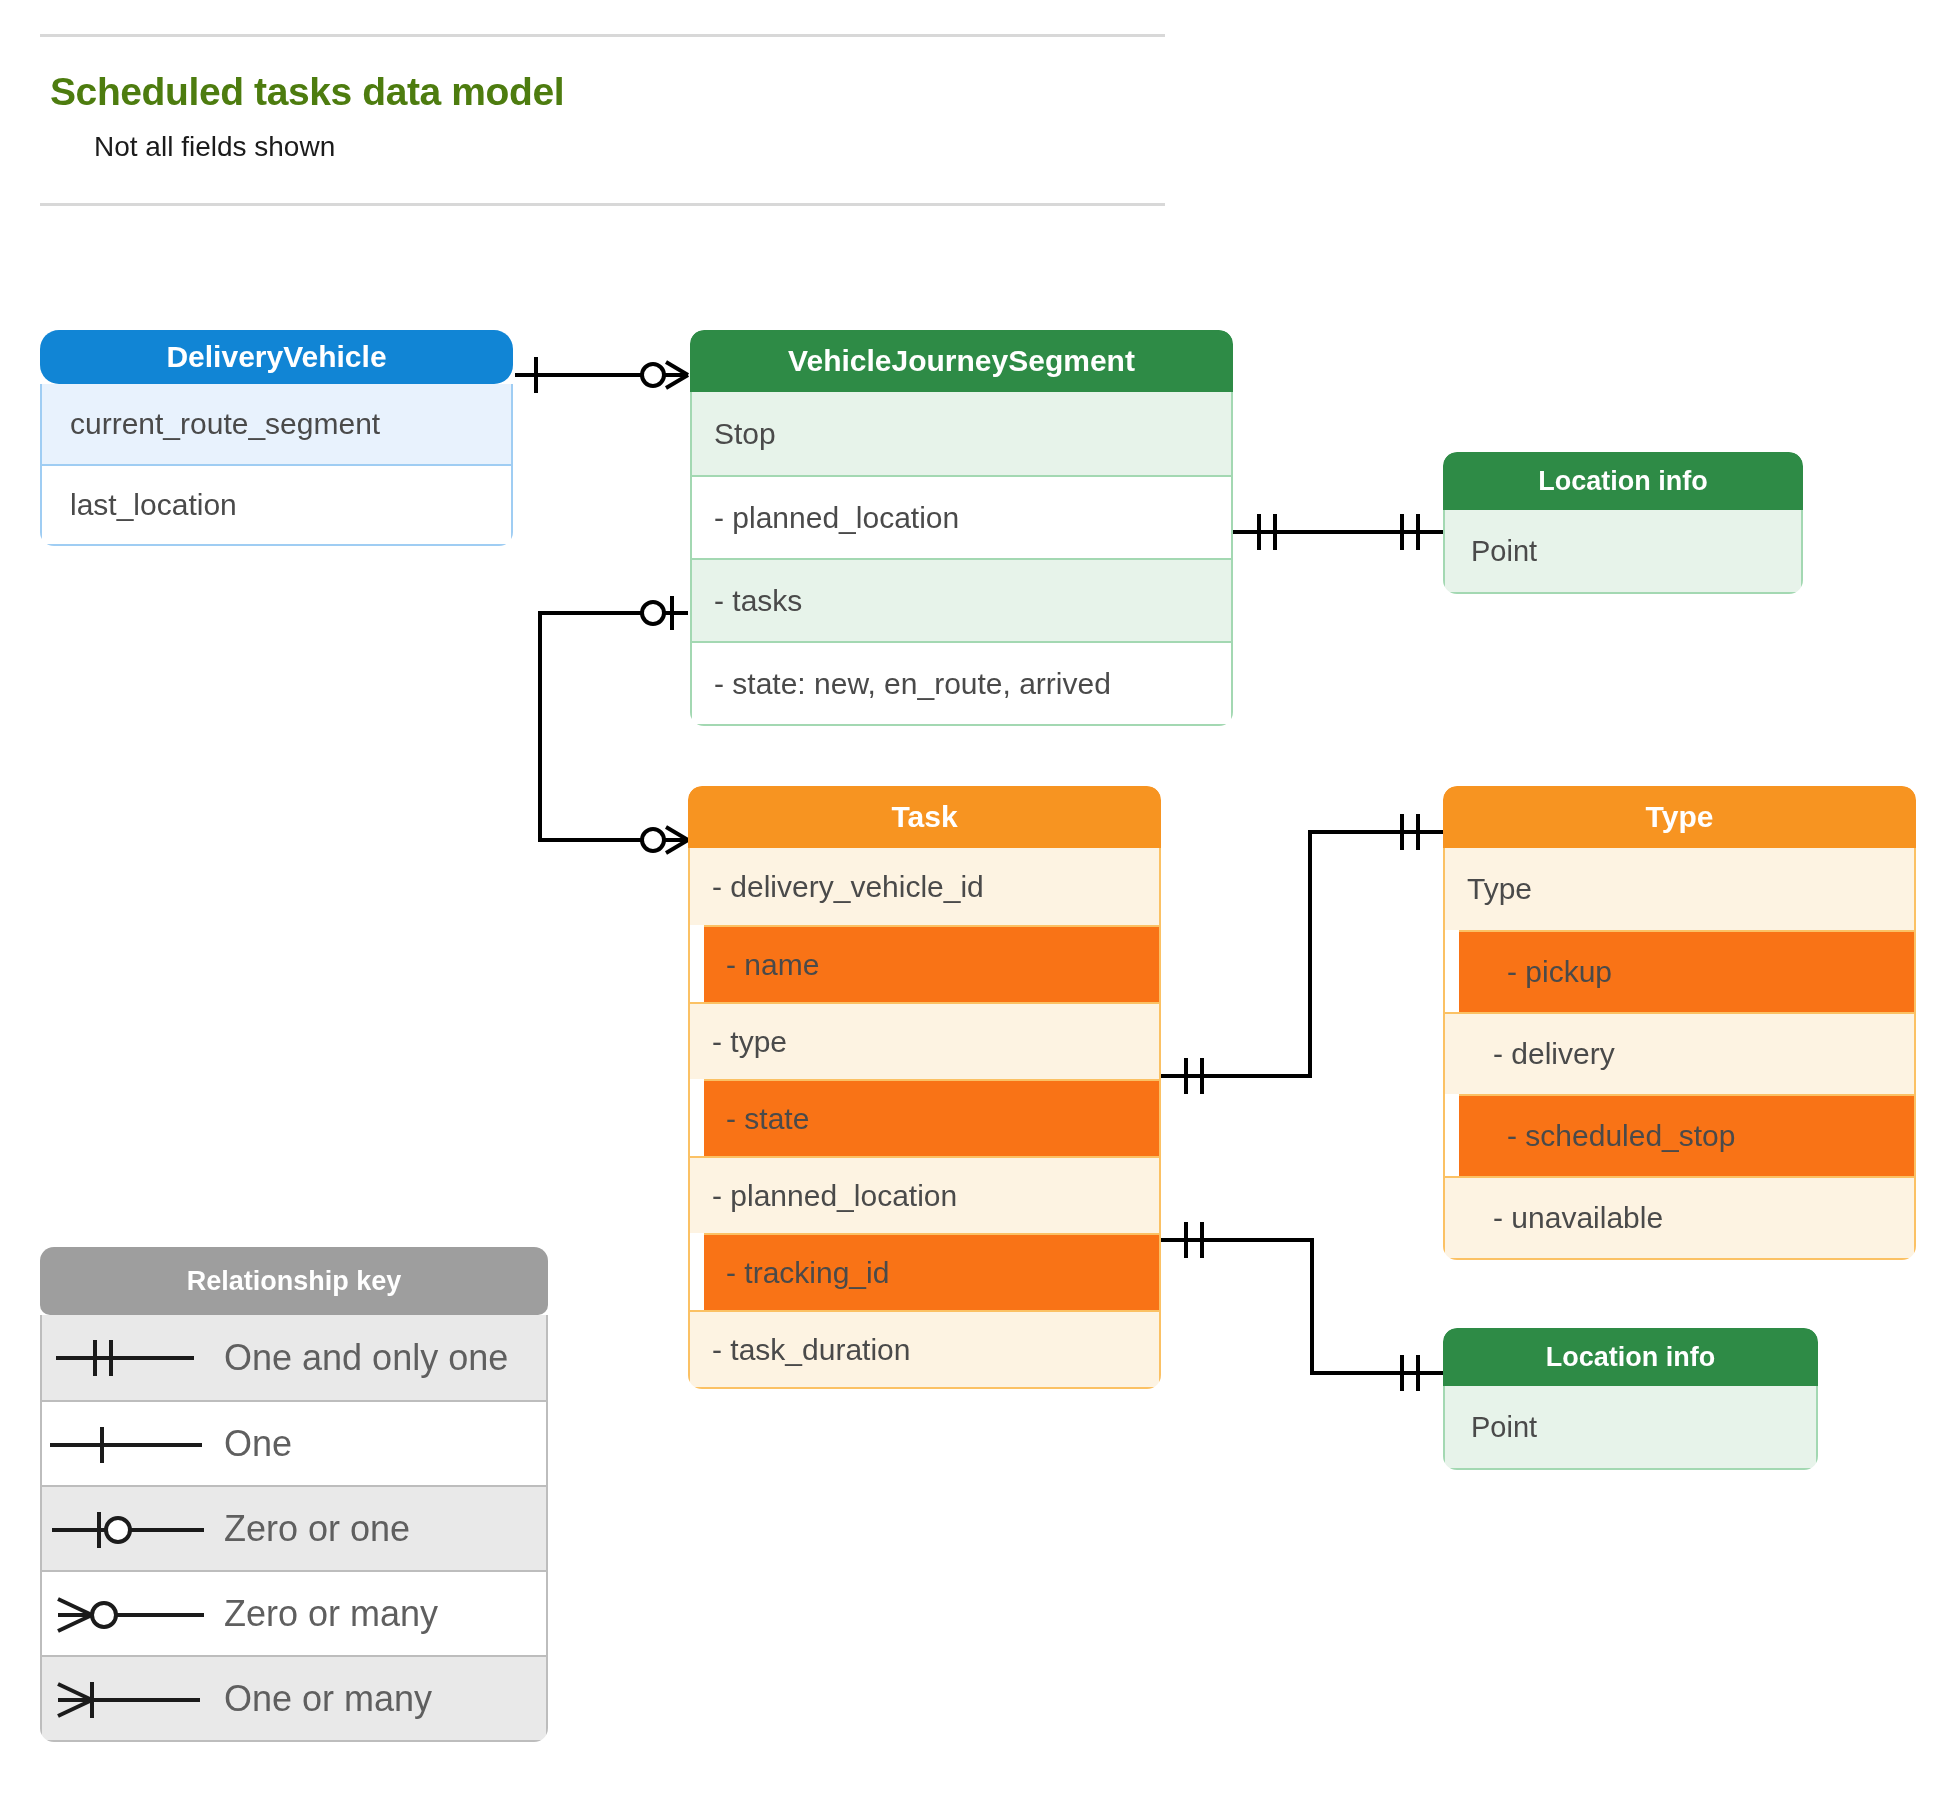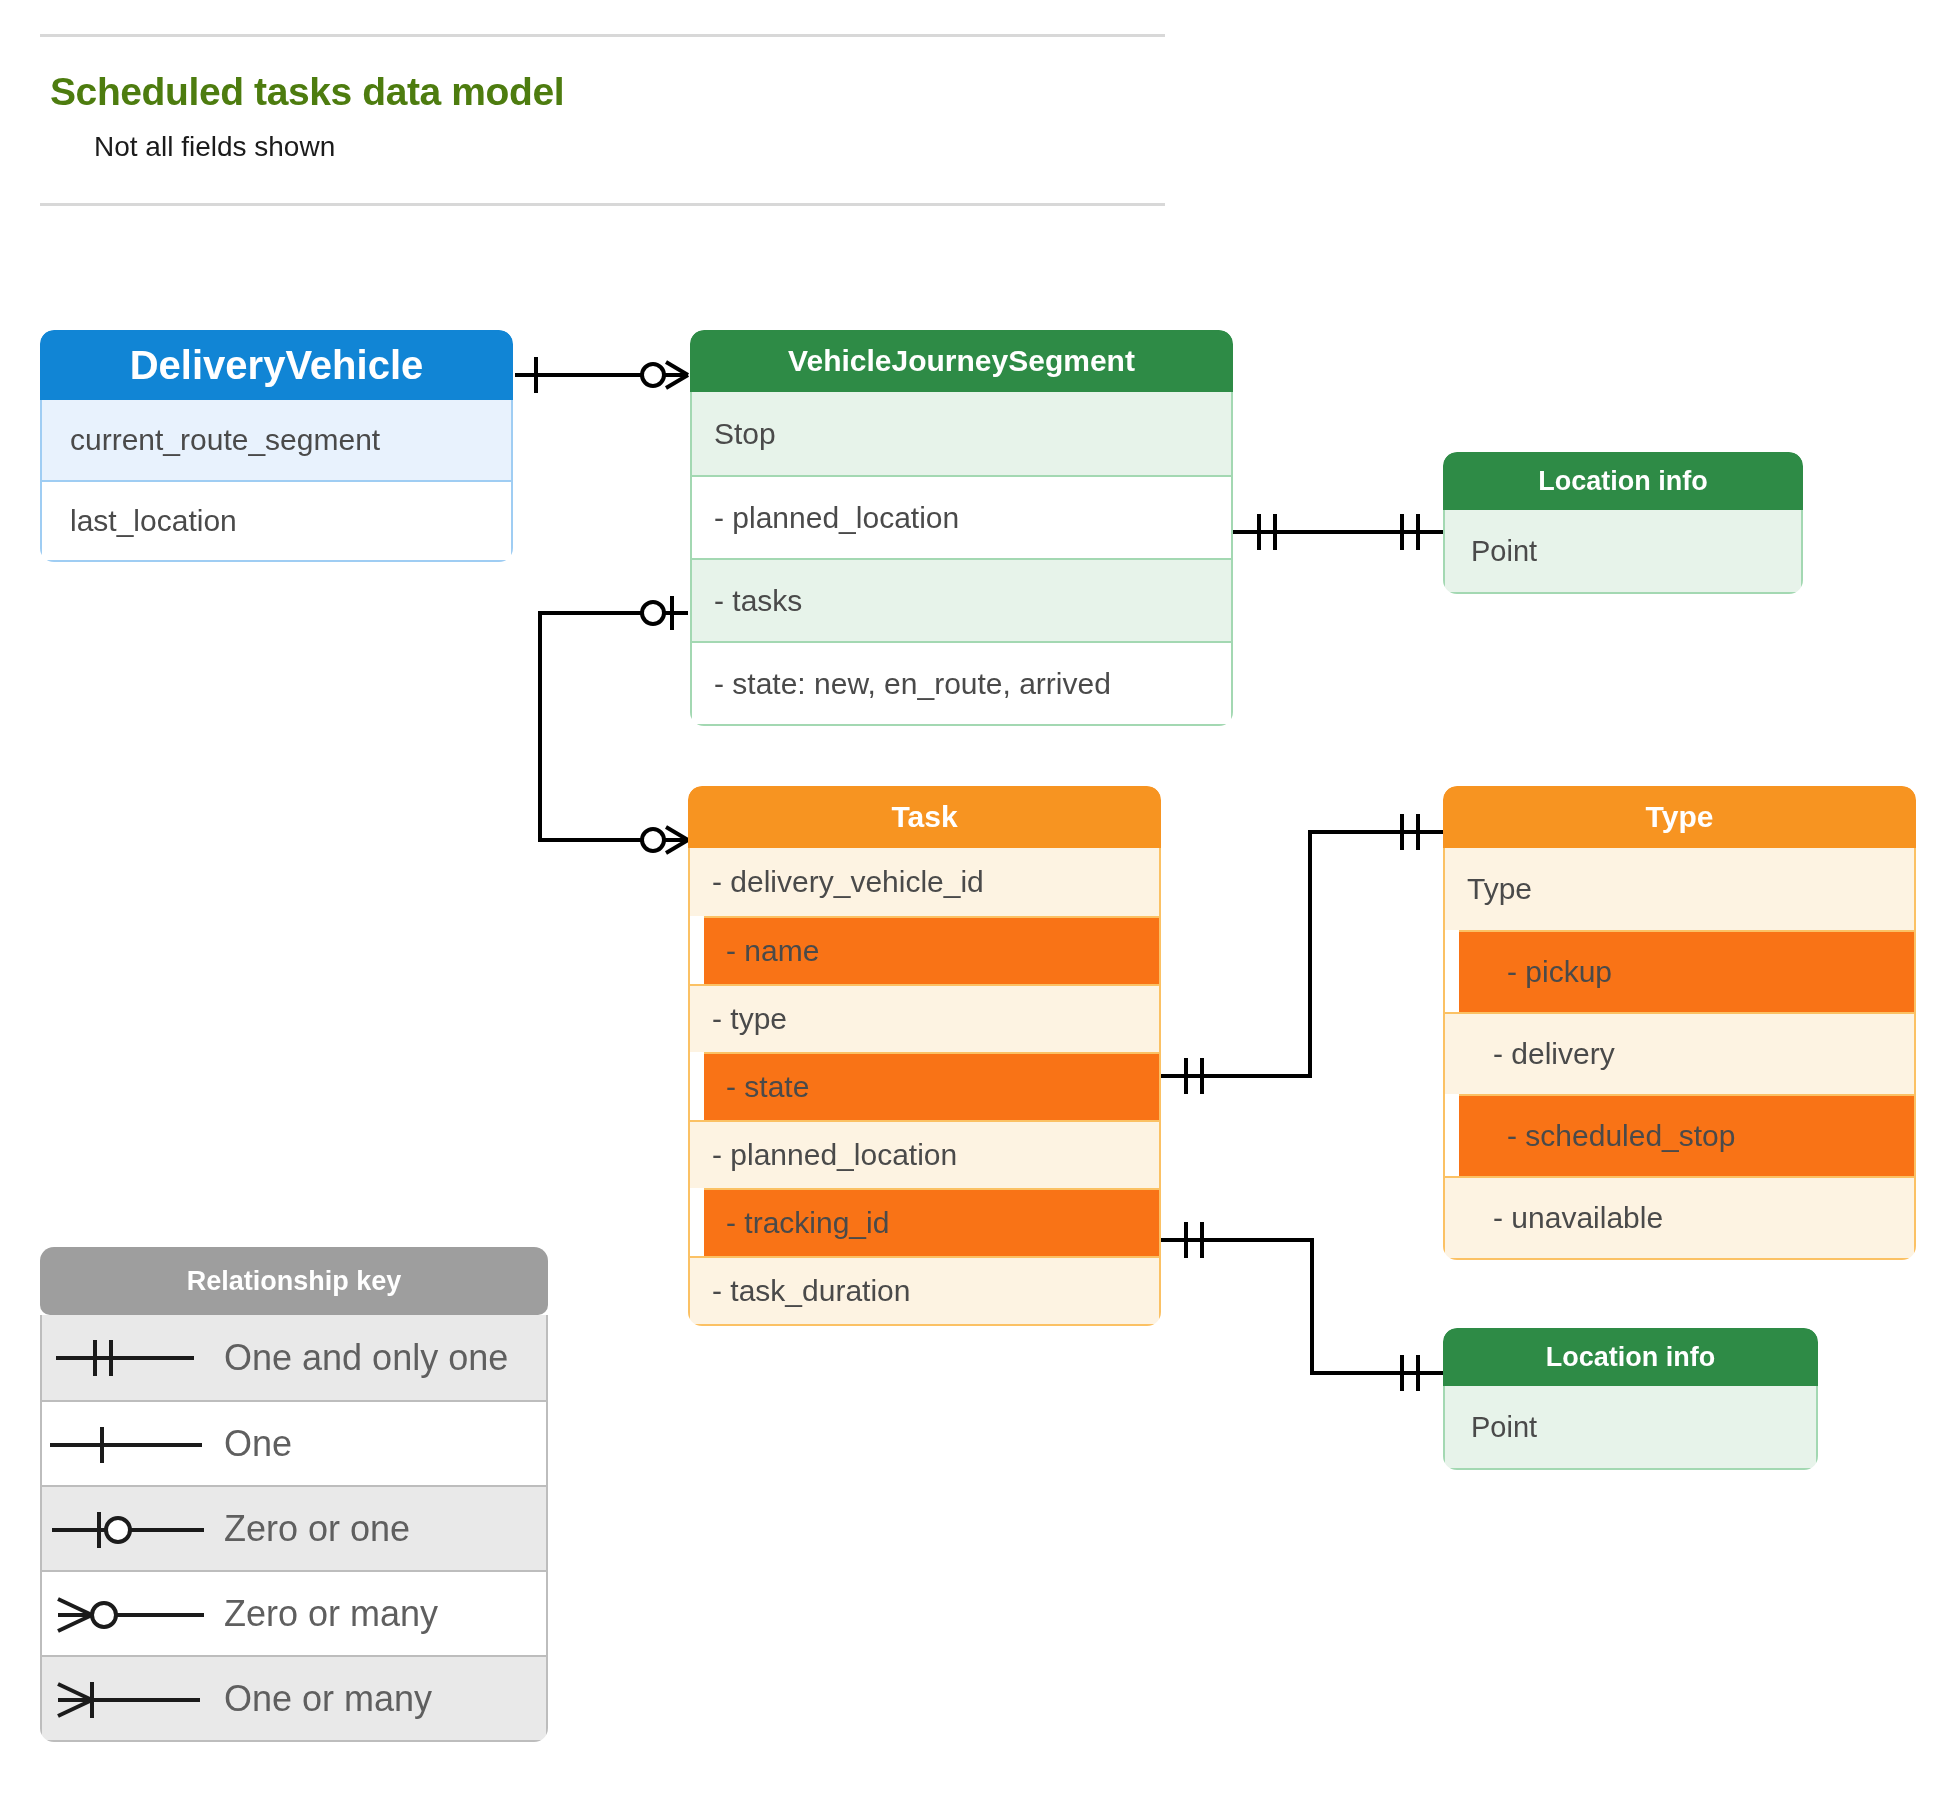--- a/index.html
+++ b/index.html
@@ -64,34 +64,34 @@
 
   
   .e-grey .hdr  { background: #9e9e9e; border-radius: 10px; }
   .e-grey .rows { border-color: #bdbdbd; }
   .e-grey .row  { border-top-color: #bdbdbd; }
   .e-grey .row.alt { background: #e9e9e9; }
   .e-grey .row.plain { background: #ffffff; }
 
   
   #ent-delivery-vehicle { left: 40px; top: 330px; width: 473px; }
-  #ent-delivery-vehicle .hdr { height: 70px; font-size: 40px; }
+  #ent-delivery-vehicle .hdr { height: 54px; font-size: 30px; border-radius: 19px; }
   #ent-delivery-vehicle .row { height: 80px; padding-left: 28px; font-size: 30px; }
 
   #ent-journey-segment { left: 690px; top: 330px; width: 543px; }
   #ent-journey-segment .hdr { height: 62px; font-size: 30px; }
   #ent-journey-segment .row { height: 83px; padding-left: 22px; font-size: 30px; }
 
   #ent-location-top { left: 1443px; top: 452px; width: 360px; }
   #ent-location-top .hdr { height: 58px; font-size: 27px; }
   #ent-location-top .row { height: 82px; padding-left: 26px; font-size: 29px; }
 
   #ent-task { left: 688px; top: 786px; width: 473px; }
   #ent-task .hdr { height: 62px; font-size: 30px; }
-  #ent-task .row { height: 68px; padding-left: 22px; font-size: 30px; }
+  #ent-task .row { height: 77px; padding-left: 22px; font-size: 30px; }
 
   #ent-type { left: 1443px; top: 786px; width: 473px; }
   #ent-type .hdr { height: 62px; font-size: 30px; }
   #ent-type .row { height: 82px; padding-left: 22px; font-size: 30px; }
   #ent-type .row.indent { padding-left: 48px; }
 
   #ent-location-bottom { left: 1443px; top: 1328px; width: 375px; }
   #ent-location-bottom .hdr { height: 58px; font-size: 27px; }
   #ent-location-bottom .row { height: 82px; padding-left: 26px; font-size: 29px; }
 

